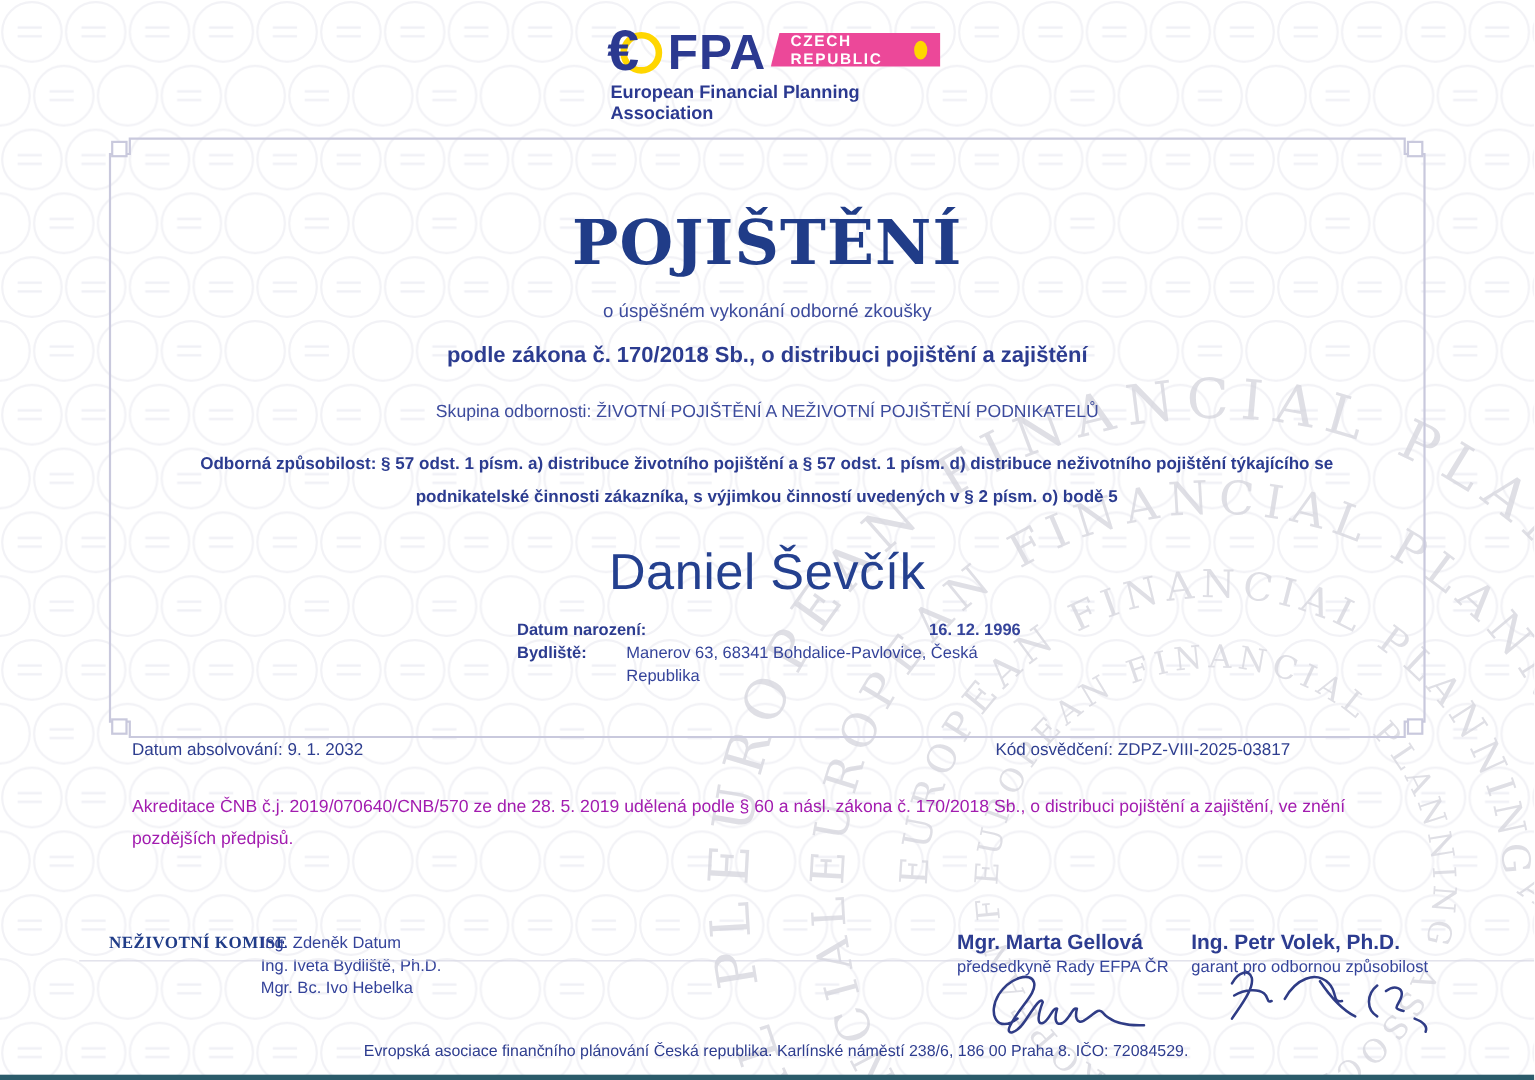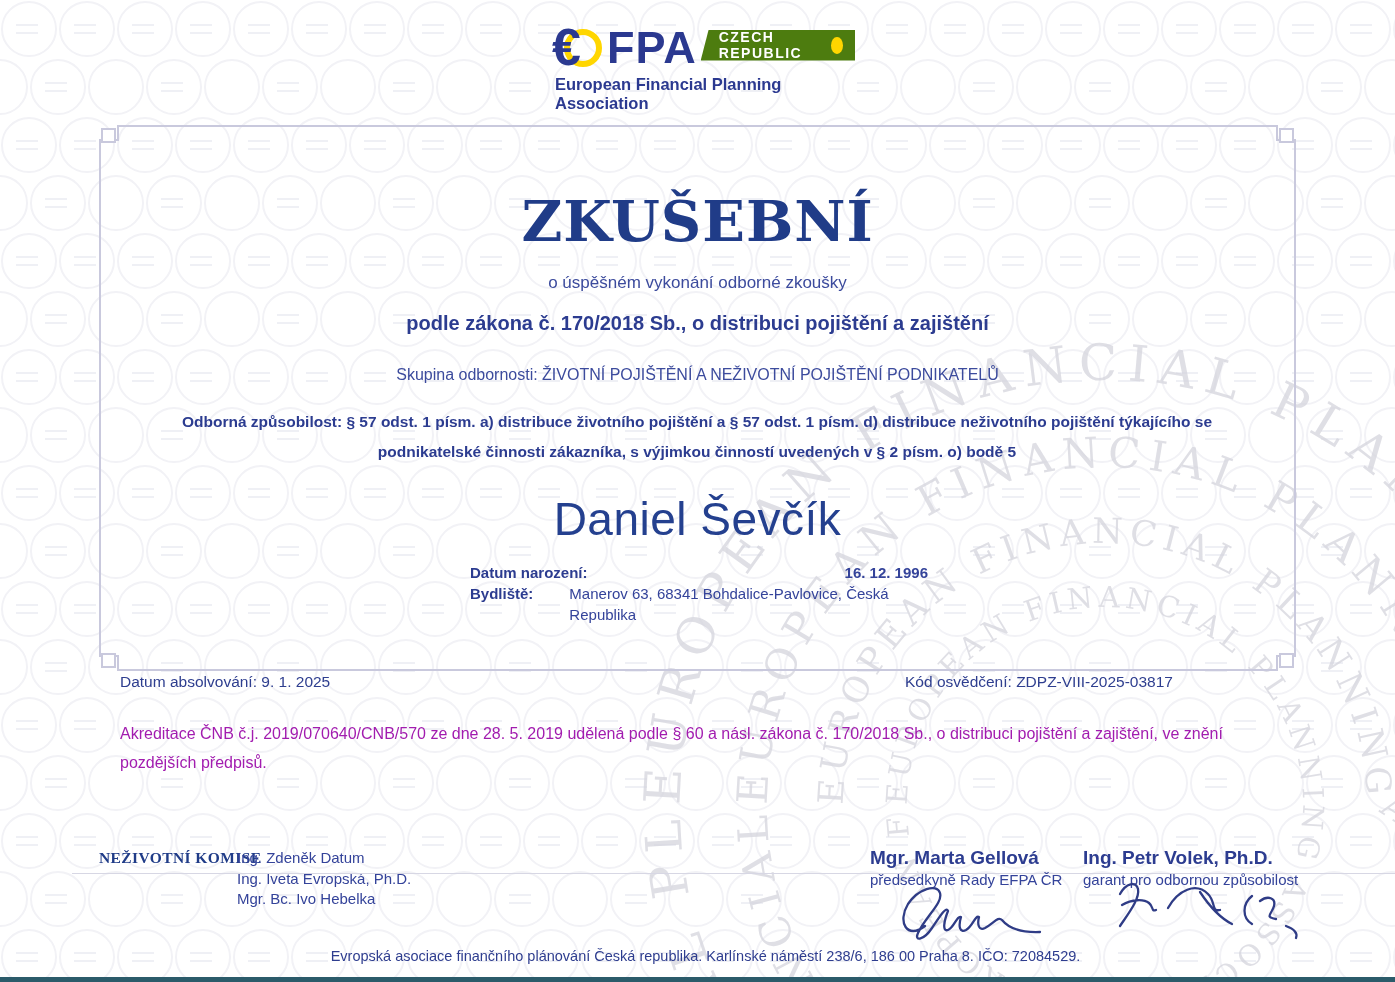--- a/index.html
+++ b/index.html
@@ -17,21 +17,21 @@
 
   
   .logo-block { position:absolute; top:24px; left:555px; width:300px; }
   .logo-row { display:flex; align-items:center; height:48px; }
   .euro-wrap { position:relative; width:50px; height:48px; flex:0 0 auto; }
   .euro-ring { position:absolute; left:9px; top:5px; width:38px; height:38px;
     border:6px solid #ffd600; border-radius:50%; }
   .euro-glyph { position:absolute; left:-3px; top:-7px; font-size:52px; font-weight:700;
     color:#2b3990; letter-spacing:-2px; }
   .efpa-word { font-size:45px; font-weight:800; color:#2b3990; letter-spacing:1px; line-height:48px; margin-left:2px; }
-  .cz-banner { margin-left:4px; margin-top:-6px; background:#4d7c0f; color:#ffffff;
+  .cz-banner { margin-left:4px; margin-top:-6px; background:#ec4899; color:#ffffff;
     font-size:14px; font-weight:700; letter-spacing:1.5px; height:31px;
     display:flex; align-items:center; padding:0 12px 0 18px;
     clip-path:polygon(8px 0, 100% 0, 100% 100%, 0 100%); }
   .cz-dot { display:inline-block; width:17px; height:17px; border-radius:50%;
     background:#ffd600; margin-left:12px; }
   .logo-tagline { margin-top:3px; font-size:16.5px; font-weight:700; color:#2b3990; }
 
   
   .cline { position:absolute; left:0; width:100%; text-align:center; color:#2e3d8f; }
   .title { top:188px; font-family:"DejaVu Serif", serif; font-weight:700;
@@ -136,47 +136,47 @@
         </span>
         <span class="efpa-word">FPA</span>
         <span class="cz-banner">
           <span>CZECH REPUBLIC</span>
           <span class="cz-dot"></span>
         </span>
       </div>
       <div class="logo-tagline">European Financial Planning Association</div>
     </div>
 
-    <div class="cline title">ZKUŠEBNÍ</div>
+    <div class="cline title">POJIŠTĚNÍ</div>
     <div class="cline subtitle">o úspěšném vykonání odborné zkoušky</div>
     <div class="cline law-line">podle zákona č. 170/2018 Sb., o distribuci pojištění a zajištění</div>
     <div class="cline specialty-line">Skupina odbornosti: ŽIVOTNÍ POJIŠTĚNÍ A NEŽIVOTNÍ POJIŠTĚNÍ PODNIKATELŮ</div>
     <div class="competence">Odborná způsobilost: § 57 odst. 1 písm. a) distribuce životního pojištění a § 57 odst. 1 písm. d) distribuce neživotního pojištění týkajícího se podnikatelské činnosti zákazníka, s výjimkou činností uvedených v § 2 písm. o) bodě 5</div>
     <div class="cline holder-name">Daniel Ševčík</div>
 
     <div class="details">
       <div class="detail-row">
         <span class="detail-label">Datum narození:</span>
         <span class="detail-value bold">16. 12. 1996</span>
       </div>
       <div class="detail-row">
         <span class="detail-label">Bydliště:</span>
         <span class="detail-value">Manerov 63, 68341 Bohdalice-Pavlovice, Česká Republika</span>
       </div>
     </div>
 
-    <div class="completion-date">Datum absolvování: 9. 1. 2025</div>
+    <div class="completion-date">Datum absolvování: 9. 1. 2032</div>
     <div class="cert-code">Kód osvědčení: ZDPZ-VIII-2025-03817</div>
 
     <div class="accreditation">Akreditace ČNB č.j. 2019/070640/CNB/570 ze dne 28. 5. 2019 udělená podle § 60 a násl. zákona č. 170/2018 Sb., o distribuci pojištění a zajištění, ve znění pozdějších předpisů.</div>
 
     <div class="committee-heading">NEŽIVOTNÍ KOMISE</div>
     <div class="committee-members">
       <div>Ing. Zdeněk Datum</div>
-      <div>Ing. Iveta Evropská, Ph.D.</div>
+      <div>Ing. Iveta Bydliště, Ph.D.</div>
       <div>Mgr. Bc. Ivo Hebelka</div>
     </div>
 
     <div class="sig-rule"></div>
 
     <div class="signatory signatory-1">
       <div class="sig-name">Mgr. Marta Gellová</div>
       <div class="sig-role">předsedkyně Rady EFPA ČR</div>
     </div>
     <div class="signatory signatory-2">

